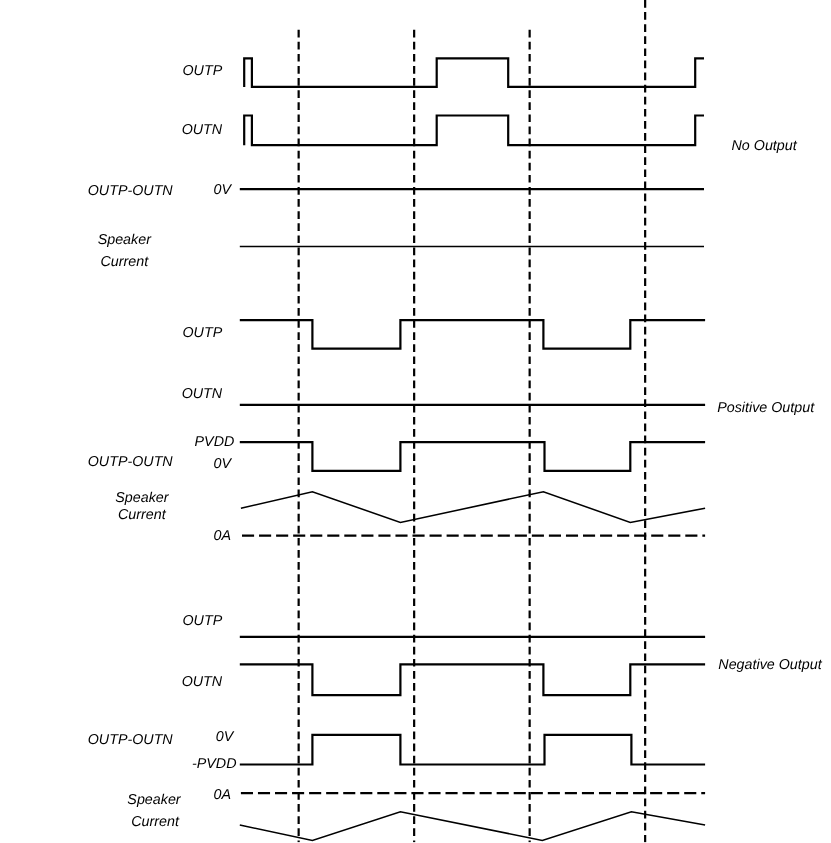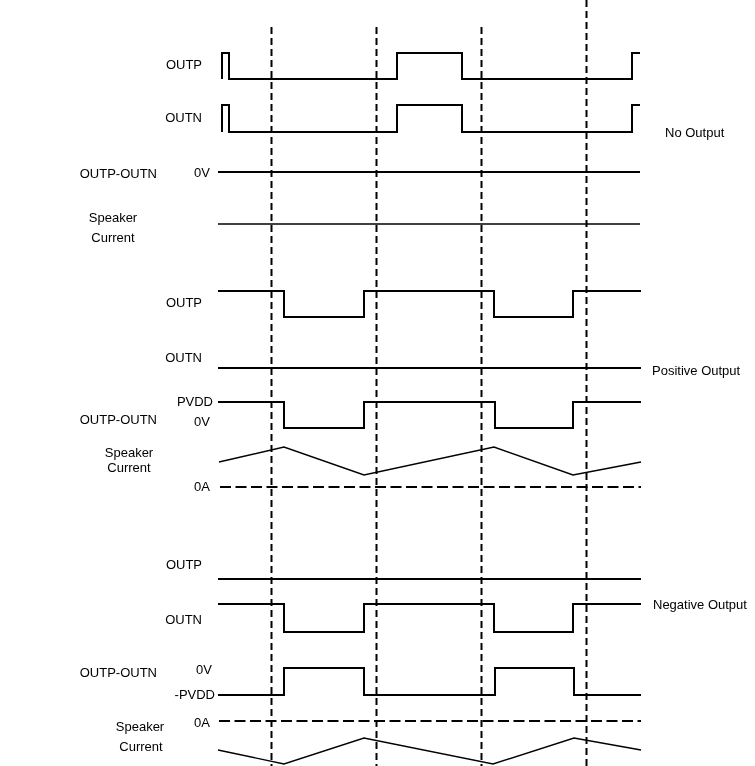--- a/index.html
+++ b/index.html
@@ -7,20 +7,21 @@
     padding: 0;
     background: #ffffff;
   }
   .stage {
     position: relative;
     width: 755px;
     height: 766px;
     background: #ffffff;
     overflow: hidden;
     font-family: "Liberation Sans", sans-serif;
+    font-style: italic;
   }
   .stage svg {
     position: absolute;
     left: 0;
     top: 0;
     display: block;
   }
   .stage text {
     font-family: "Liberation Sans", sans-serif;
   }

